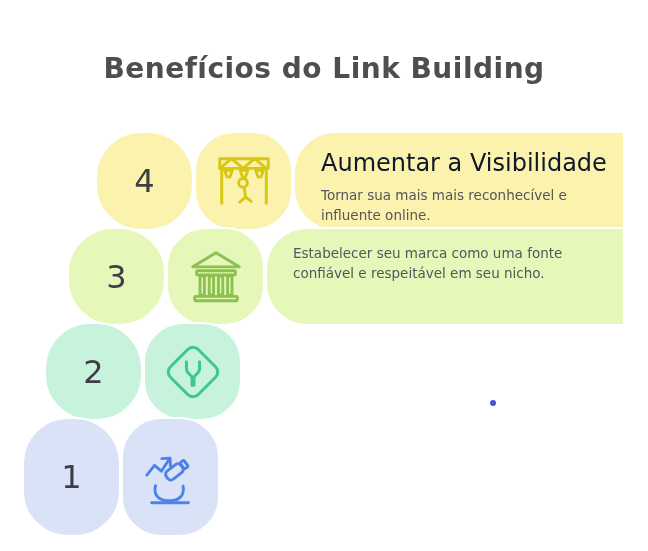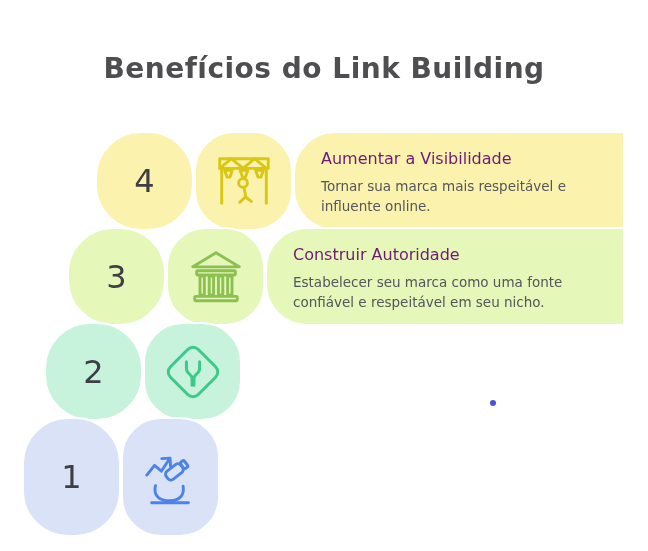--- a/index.html
+++ b/index.html
@@ -22,21 +22,21 @@
   }
   .icon-cell{
     flex:0 0 99px;border-radius:40px;
     display:flex;align-items:center;justify-content:center;
   }
   .text-cell{
     flex:1 1 auto;border-radius:42px 0 0 42px;
     padding:14px 10px 8px 26px;
   }
   .text-cell.round-br{border-radius:42px 0 48px 42px;}
-  .heading{font-size:16px;color:#701a75;margin:2px 0 8px 0;}
+  .heading{font-size:24px;color:#0f172a;margin:2px 0 8px 0;}
   .desc{font-size:13.5px;line-height:1.5;color:#55555c;white-space:pre-line;}
   .r4{top:131px;left:95px;width:530px;height:100px;z-index:10;--bg:#FAF2AD;}
   .r3{top:227px;left:67px;width:558px;height:99px;z-index:20;--bg:#E5F7B9;}
   .r2{top:322px;left:44px;width:578px;height:99px;z-index:30;--bg:#C7F2DC;}
   .r1{top:417px;left:22px;width:600px;height:120px;z-index:40;--bg:#DAE2F8;}
   .blue-dot{
     position:absolute;left:490px;top:400px;width:6px;height:6px;
     border-radius:50%;background:#4B52D8;z-index:50;
   }
   svg{display:block;}
@@ -56,40 +56,39 @@
       <path d="M28 21h8l-2.5 7h-3z"></path>
       <path d="M44 21h8l-2.5 7h-3z"></path>
       <path d="M9 21V55M55 21V55"></path>
       <circle cx="31" cy="34" r="4.5"></circle>
       <path d="M32 38.5C33 43 33.5 46 33.5 48.5"></path>
       <path d="M33.5 48.5L27.5 54M33.5 48.5L39.5 53"></path>
     </svg>
   </div>
   <div class="cell text-cell">
     <div class="heading">Aumentar a Visibilidade</div>
-    <div class="desc">Tornar sua marca mais respeitável e
+    <div class="desc">Tornar sua mais mais reconhecível e
 influente online.</div>
   </div>
 </div>
 
 <div class="row r3">
   <div class="cell num-cell">3</div>
   <div class="cell icon-cell">
     <svg width="62" height="62" viewBox="0 0 64 64" fill="none" stroke="#8CC152" stroke-width="3" stroke-linecap="round" stroke-linejoin="round">
       <path d="M32 7L56 21.5H8Z"></path>
       <rect x="12" y="25.5" width="40" height="4.5" rx="1"></rect>
       <rect x="15.5" y="31" width="4.5" height="19.5"></rect>
       <rect x="25" y="31" width="4.5" height="19.5"></rect>
       <rect x="34.5" y="31" width="4.5" height="19.5"></rect>
       <rect x="44" y="31" width="4.5" height="19.5"></rect>
       <rect x="10" y="52" width="44" height="4.5" rx="1"></rect>
     </svg>
   </div>
   <div class="cell text-cell">
-    <div class="heading">Construir Autoridade</div>
     <div class="desc">Estabelecer seu marca como uma fonte
 confiável e respeitável em seu nicho.</div>
   </div>
 </div>
 
 <div class="row r2">
   <div class="cell num-cell">2</div>
   <div class="cell icon-cell">
     <svg width="60" height="60" viewBox="0 0 64 64" fill="none" stroke="#3CC98A" stroke-width="3.2" stroke-linecap="round" stroke-linejoin="round">
       <rect x="11" y="11" width="42" height="42" rx="8" transform="rotate(45 32 32)"></rect>

